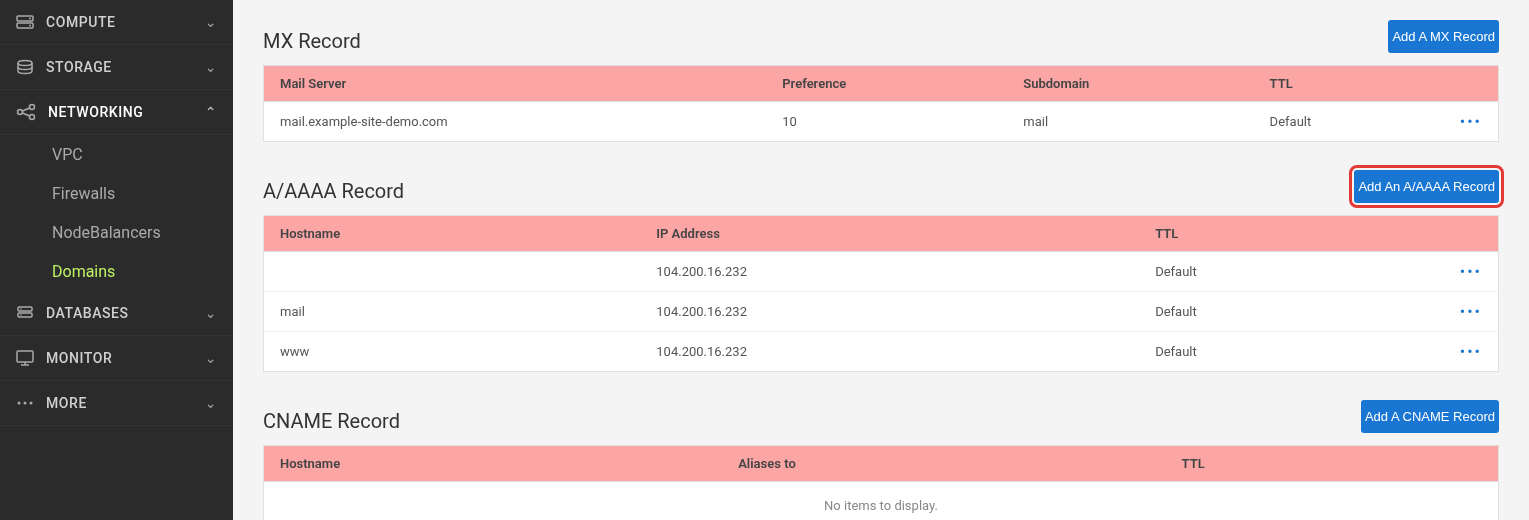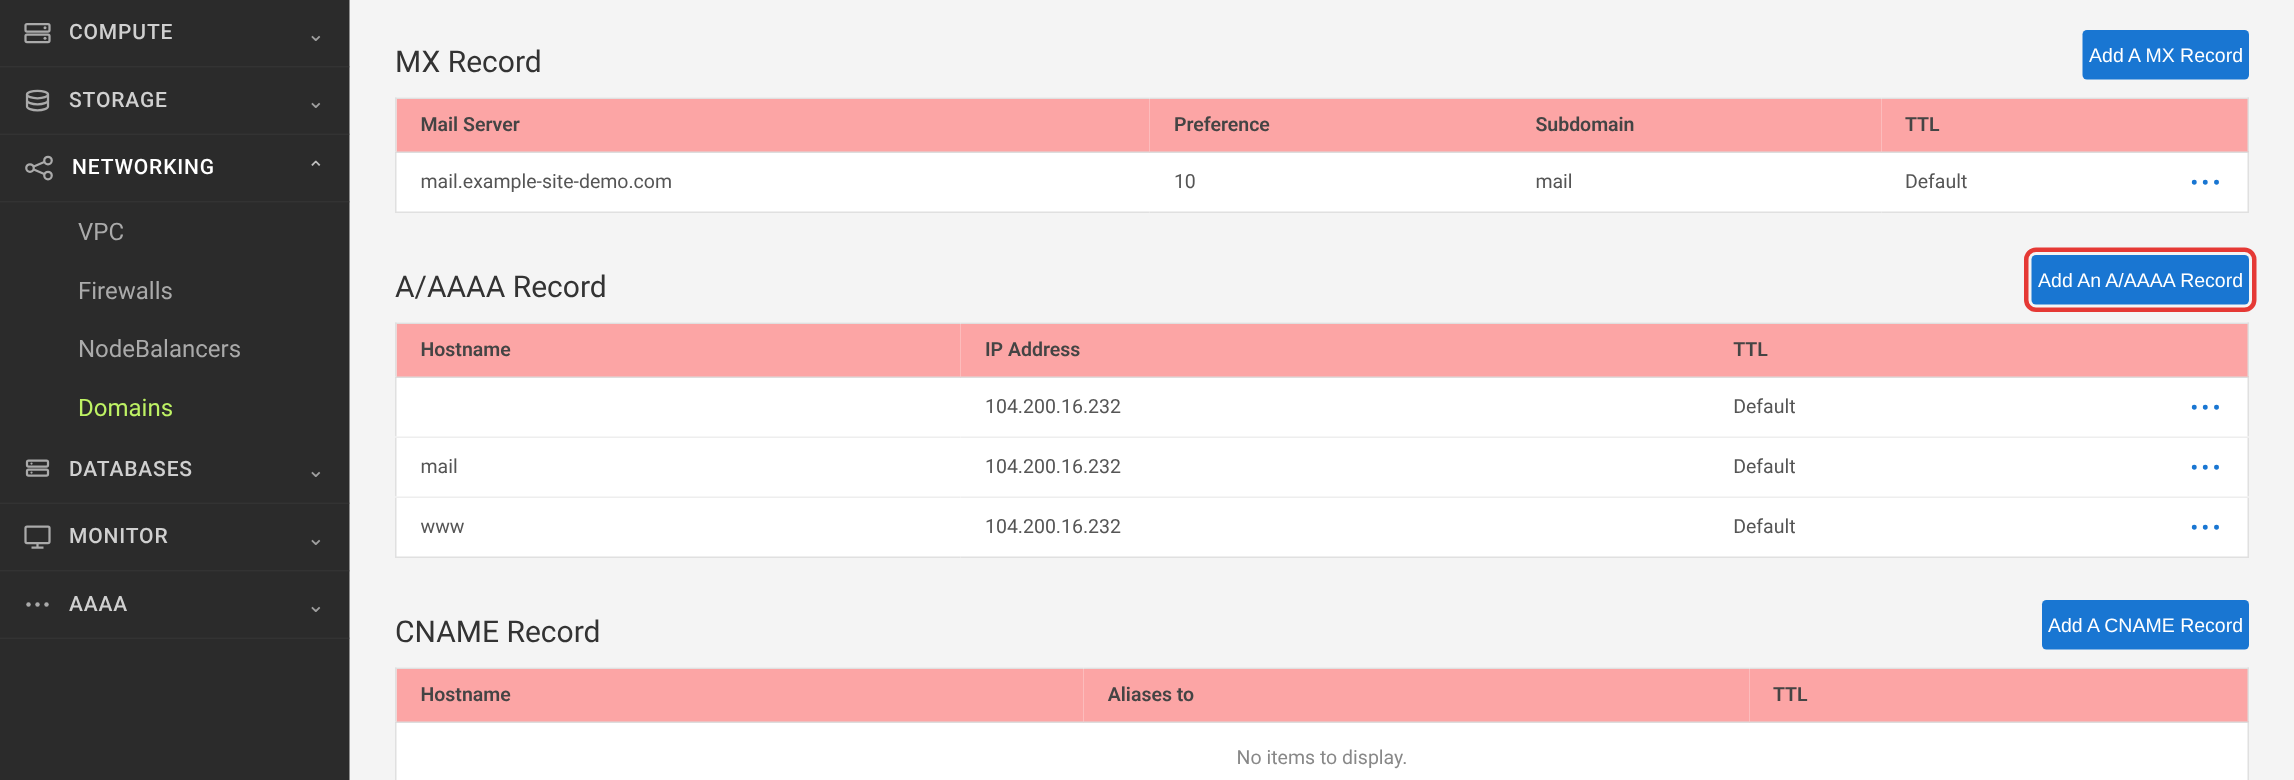--- a/index.html
+++ b/index.html
@@ -201,21 +201,21 @@
   </div>
 
   <div class="sidebar-item">
     <span class="icon">
       <svg width="18" height="18" viewBox="0 0 18 18" fill="none">
         <circle cx="3" cy="9" r="1.5" fill="#aaa"></circle>
         <circle cx="9" cy="9" r="1.5" fill="#aaa"></circle>
         <circle cx="15" cy="9" r="1.5" fill="#aaa"></circle>
       </svg>
     </span>
-    <span>AAAA</span>
+    <span>MORE</span>
     <span class="chevron">⌄</span>
   </div>
 </nav>
 
 <main class="main">
 
   <section class="section">
     <div class="section-header">
       <h2 class="section-title">MX Record</h2>
       <button class="btn-primary">Add A MX Record</button>

